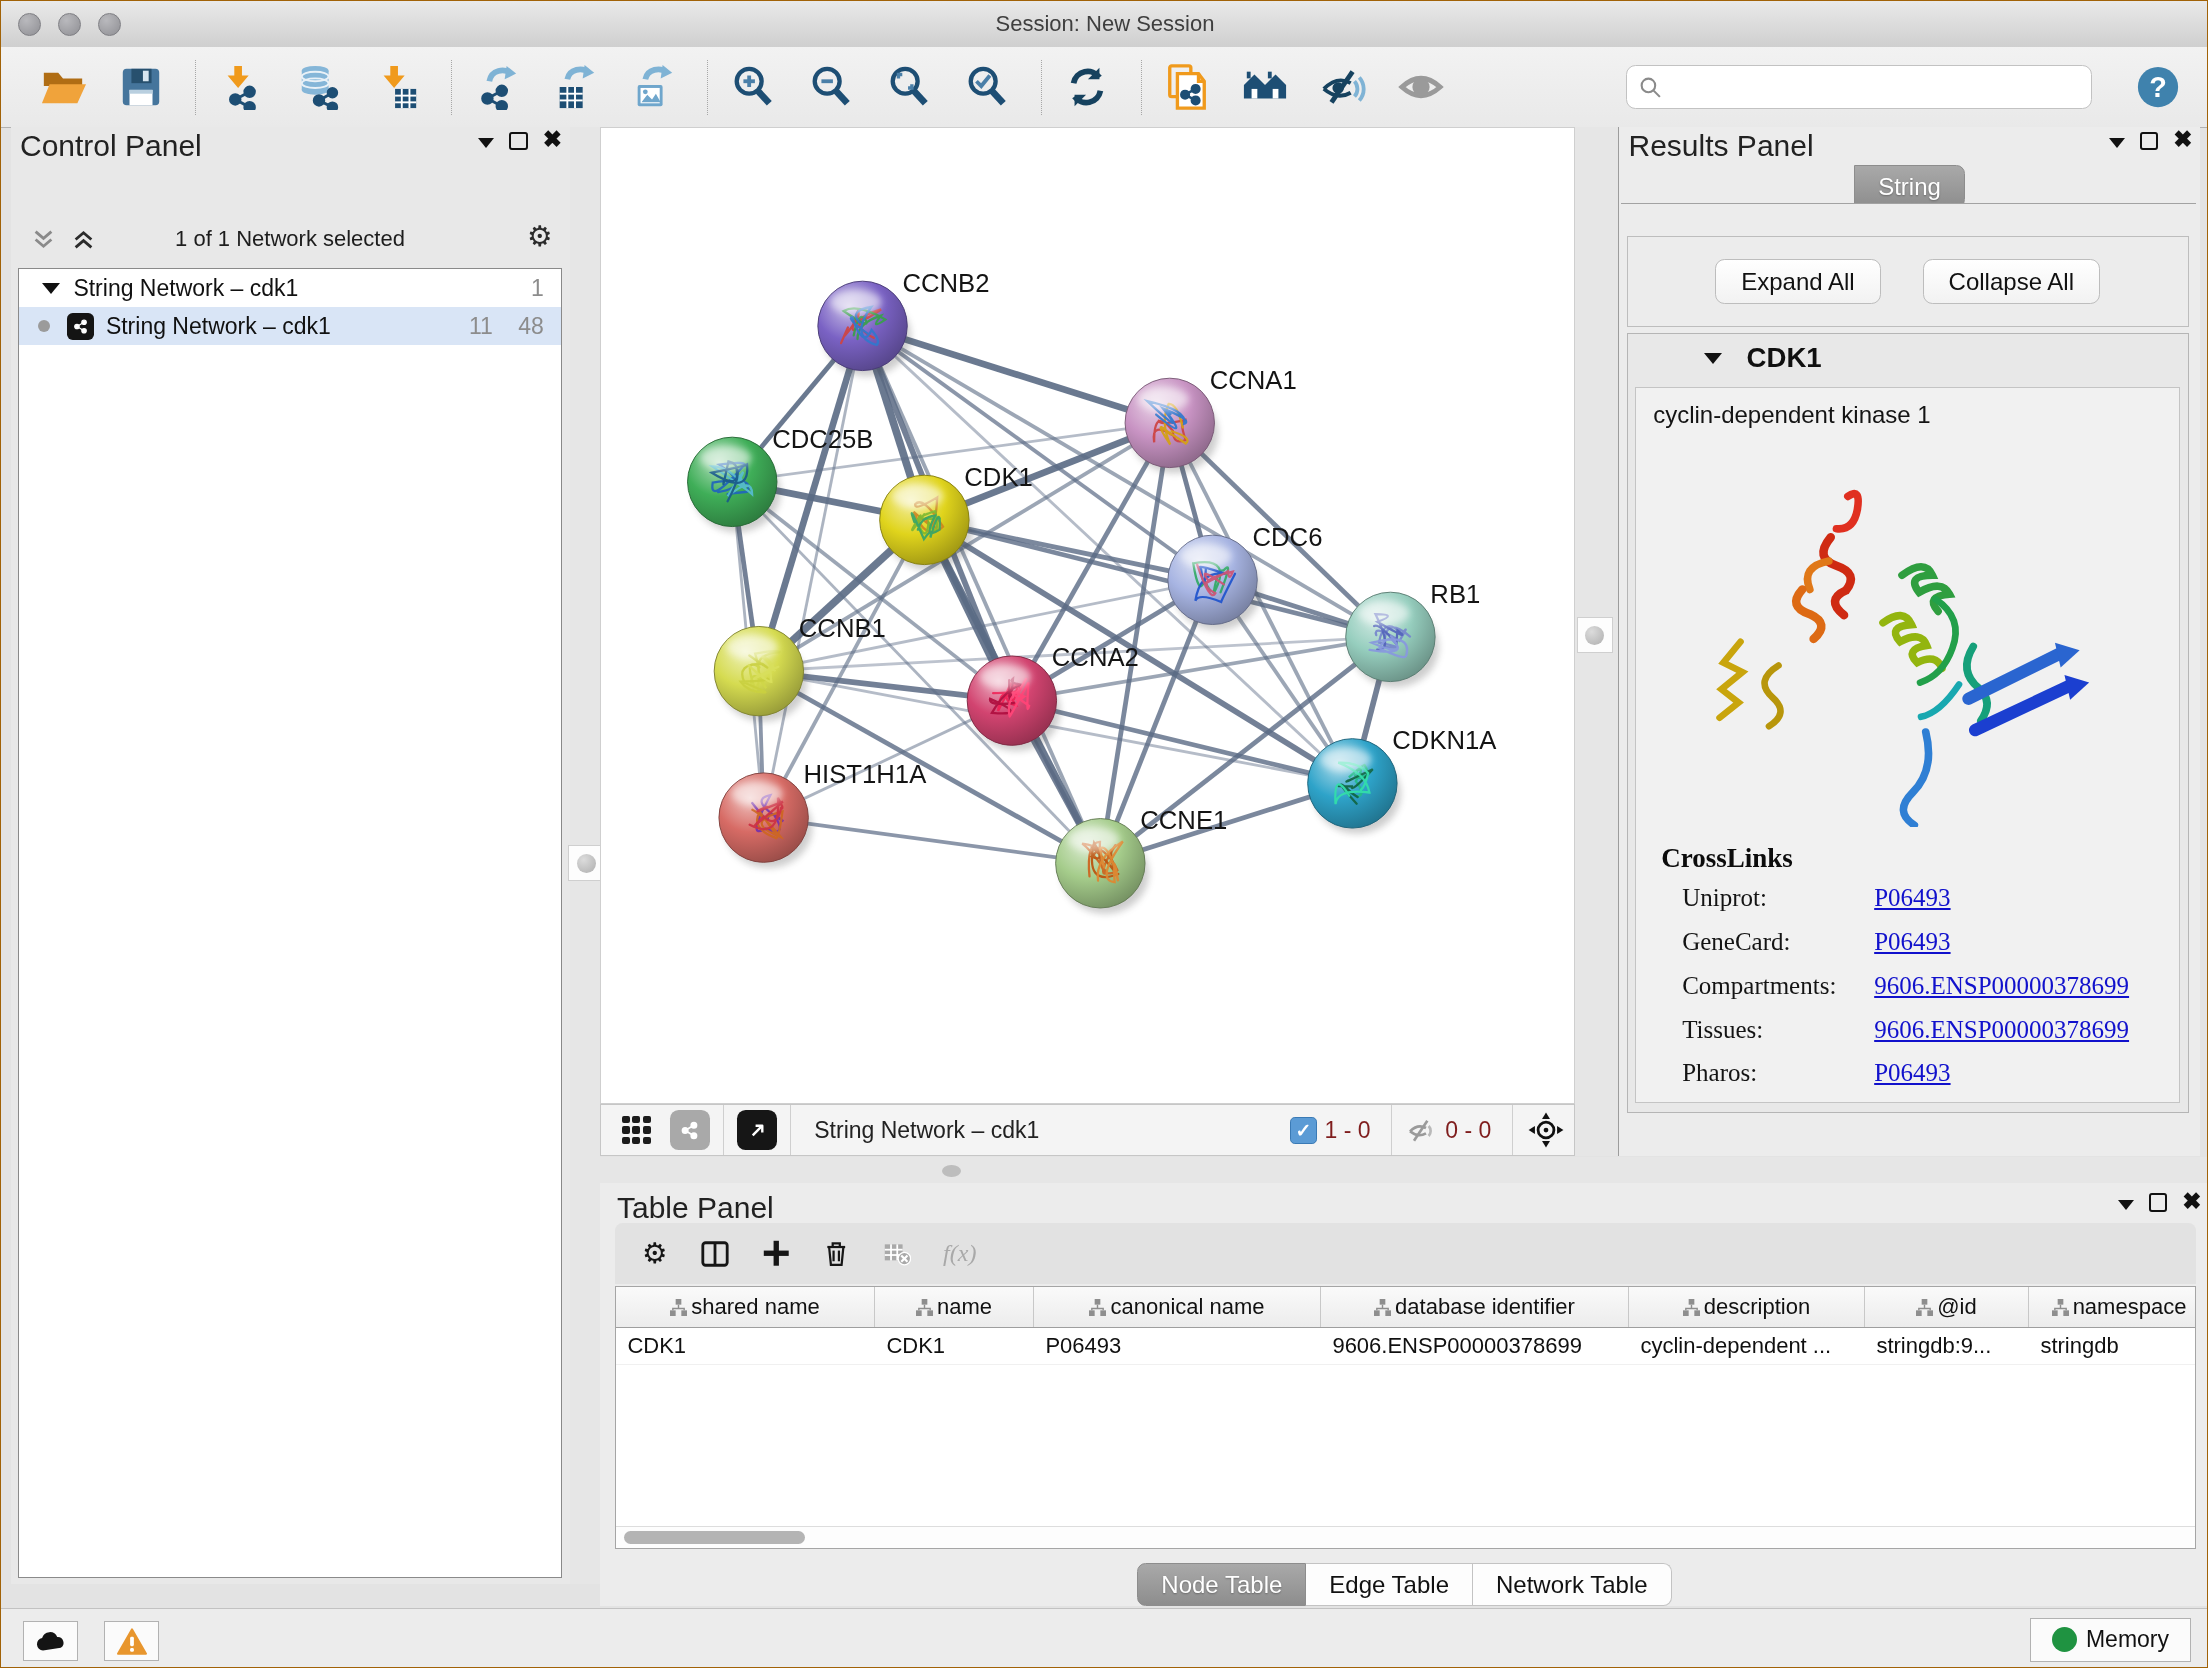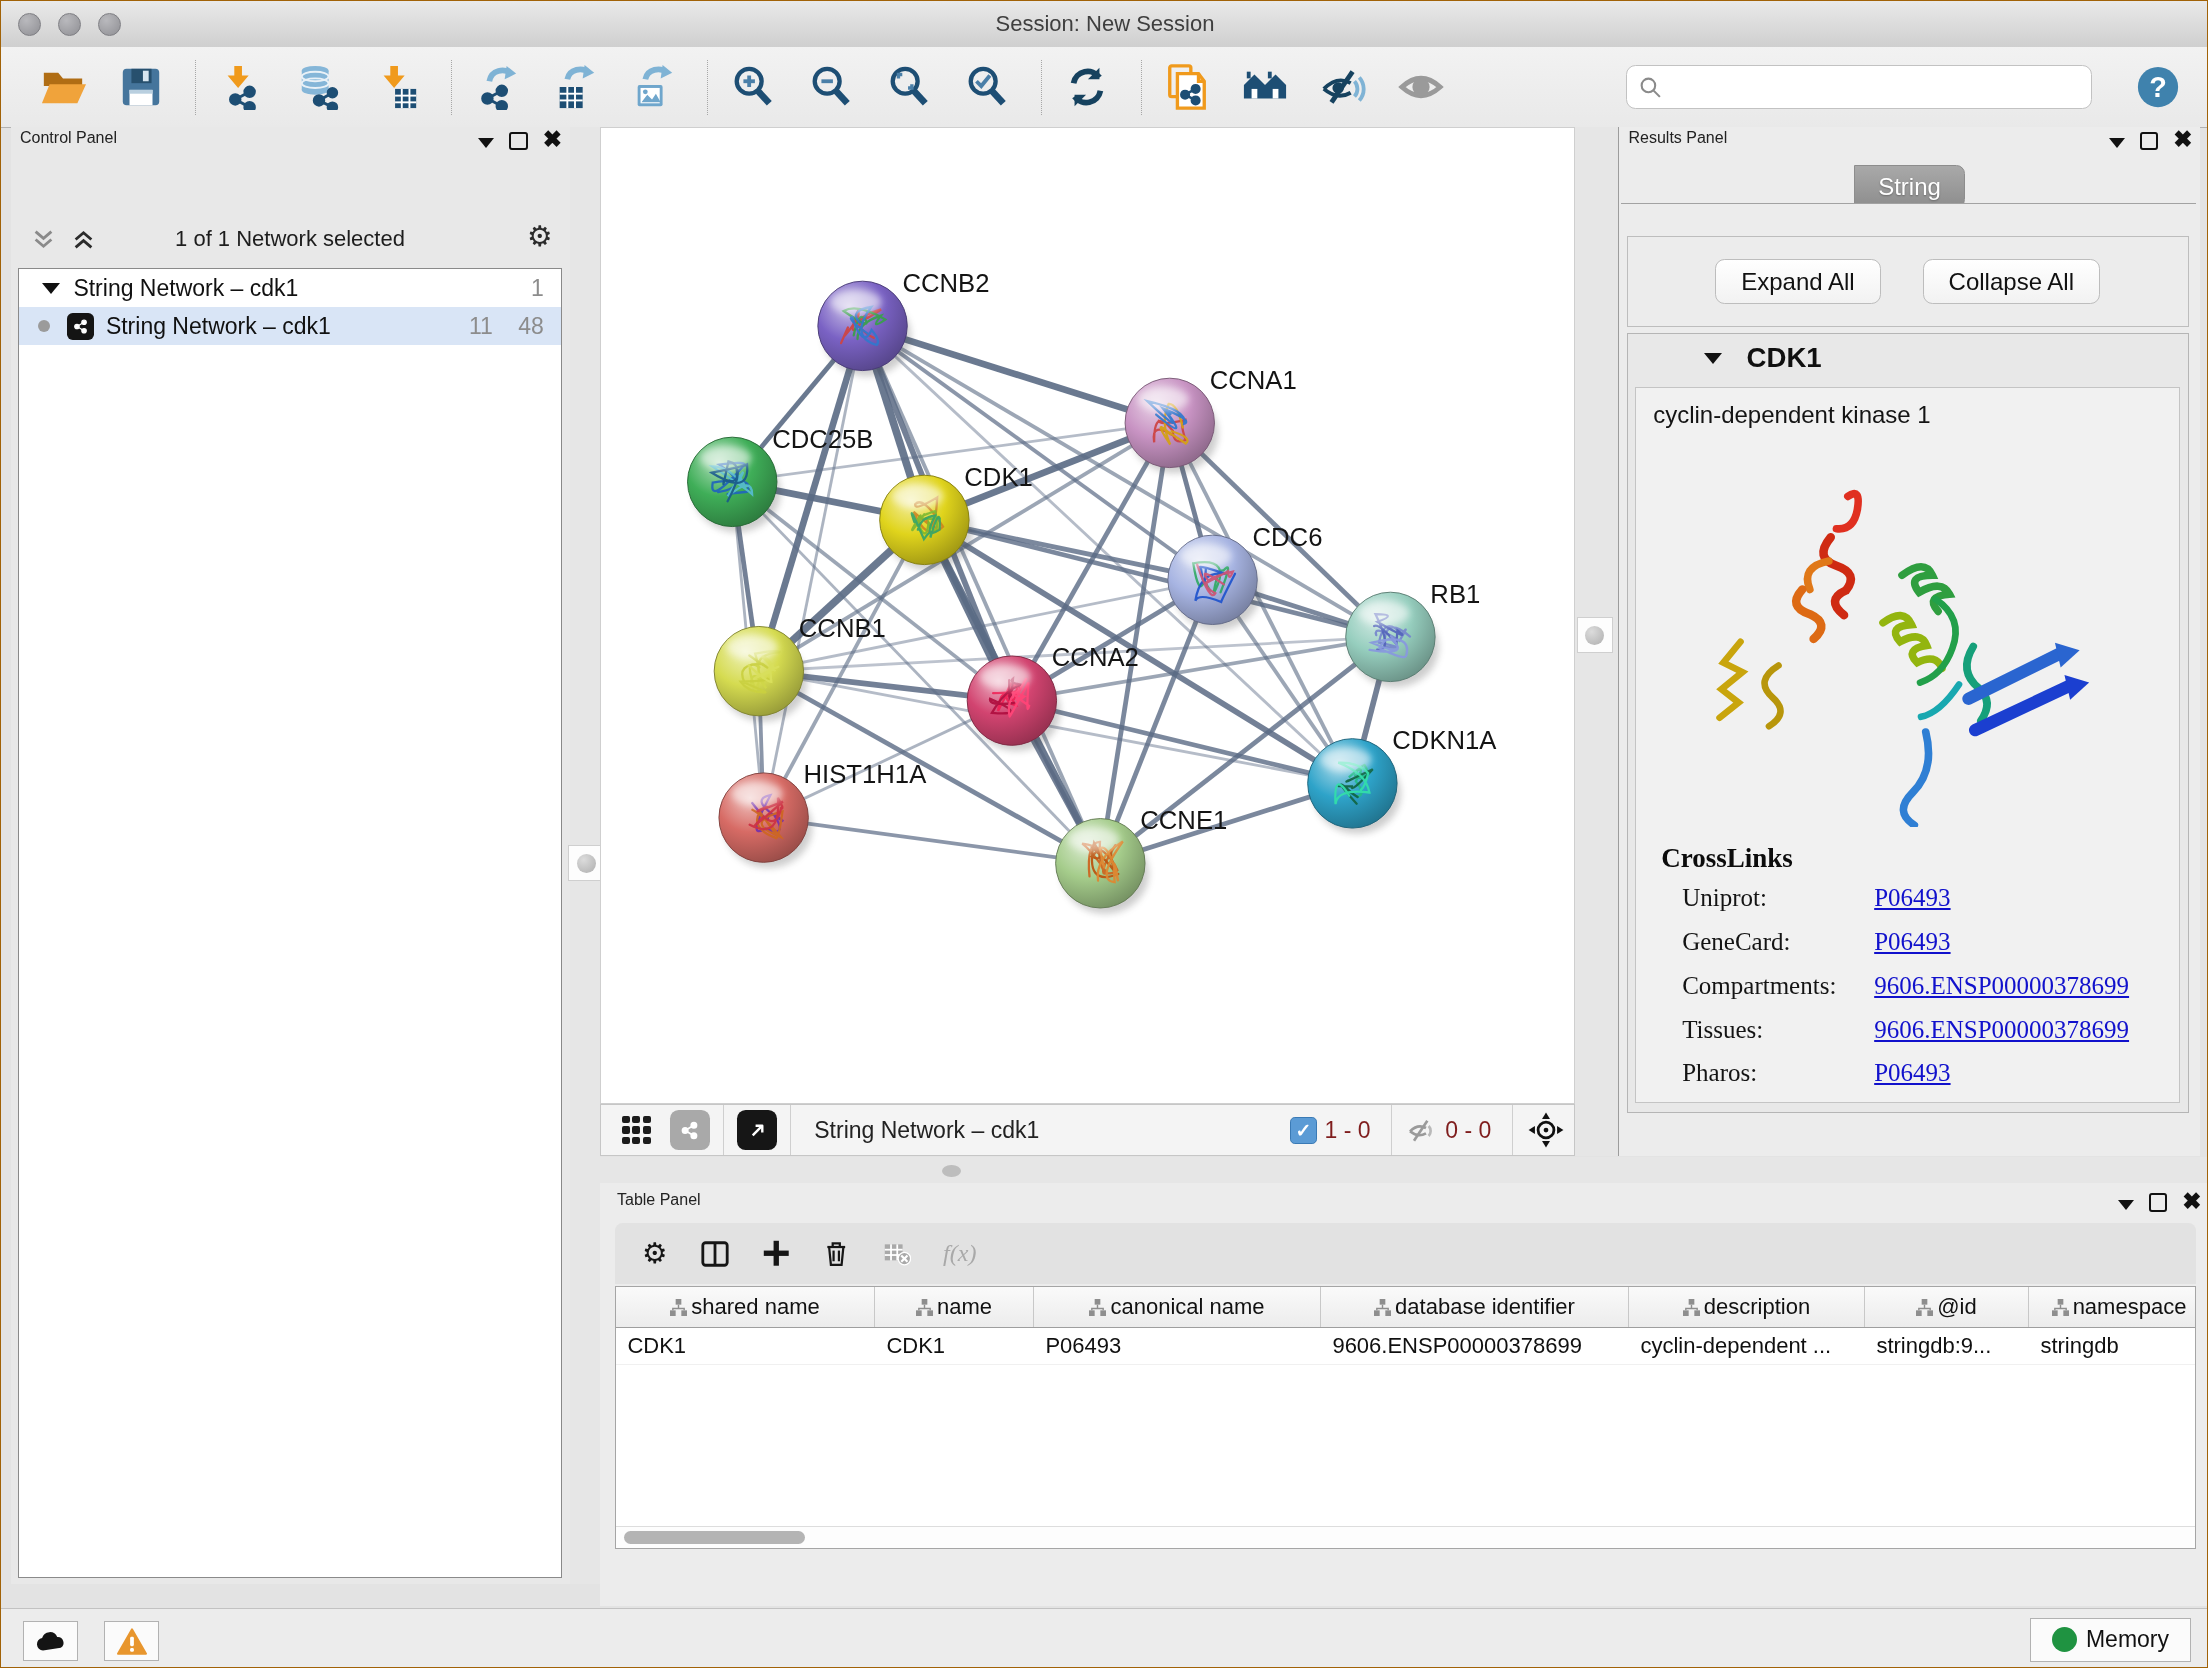--- a/index.html
+++ b/index.html
@@ -10,21 +10,21 @@
   .tl{width:21px;height:21px;border-radius:50%;background:radial-gradient(circle at 35% 30%,#b9b9bd,#8f8f94);border:1px solid #7e7e83;}
   .win-title{position:absolute;left:0;right:0;top:9.5px;text-align:center;font-size:22px;color:#3f3f3f;}
   
   .toolbar{position:absolute;left:0;top:46px;width:2208px;height:81px;background:linear-gradient(#f2f2f2,#e9e9e9);border-bottom:1px solid #b2b2b2;display:flex;align-items:center;padding:0 27px 0 38px;box-sizing:border-box;}
   .tb-btn{width:48px;height:48px;margin-right:30px;display:flex;align-items:center;justify-content:center;flex:0 0 auto;}
   .tb-sep{height:55px;border-left:1.9px dotted #a7a7a7;margin:0 21px 0 0;flex:0 0 auto;}
   .searchbox{margin-left:auto;width:466px;height:44px;background:#fff;border:1px solid #c2c2c2;border-radius:9.5px;display:flex;align-items:center;padding:0 11.4px;box-sizing:border-box;margin-right:42px;}
   .searchbox input{border:none;outline:none;font-size:21px;flex:1;margin-left:7.6px;background:transparent;}
   
   .panel-head{position:absolute;left:0;top:0;right:0;height:30px;}
-  .panel-title{position:absolute;left:9.5px;top:1.9px;font-size:16px;color:#222;}
+  .panel-title{position:absolute;left:9.5px;top:1.9px;font-size:30px;color:#222;}
   .panel-ctrls{position:absolute;right:7.6px;top:1.9px;display:flex;gap:15px;align-items:center;}
   .pc-min{width:0;height:0;border-left:8.6px solid transparent;border-right:8.6px solid transparent;border-top:10.5px solid #111;margin-top:6.7px;}
   .pc-float{width:14.3px;height:14.3px;border:2.9px solid #111;border-radius:2.9px;margin-top:2.9px;}
   .pc-close{font-size:23px;font-weight:bold;color:#111;line-height:21px;}
   
   .seg{display:flex;}
   .seg .tab{font-size:24px;padding:6.7px 23px;background:#fdfdfd;border:1px solid #c3c3c3;border-left-width:0;color:#111;white-space:nowrap;}
   .seg .tab:first-child{border-left-width:1px;border-radius:8.6px 0 0 8.6px;}
   .seg .tab:last-child{border-radius:0 8.6px 8.6px 0;}
   .seg .tab.sel{background:linear-gradient(#a9a9a9,#8d8d8d);color:#fff;border-color:#8d8d8d;text-shadow:0 1px 1.9px rgba(0,0,0,.3);}
@@ -868,20 +868,25 @@
             <div class="td" style="width: 308px;">9606.ENSP00000378699</div>
             <div class="td" style="width: 236px;">cyclin-dependent ...</div>
             <div class="td" style="width: 164px;">stringdb:9...</div>
             <div class="td" style="width: 181px;">stringdb</div>
           </div>
         </div>
       <div class="hscroll">
           <span class="hthumb"></span>
         </div>
     </div>
+    <div class="tp-tabs seg">
+      <span class="tab sel">Node Table</span>
+      <span class="tab">Edge Table</span>
+      <span class="tab">Network Table</span>
+    </div>
   </div>
 
   <div class="statusbar">
     <div class="sb-btn" style="left:22px">
       <svg viewBox="0 0 36 24" width="32" height="23">
           <path d="M9 22a7 7 0 0 1-1-13.9A9 9 0 0 1 25 7a6.5 6.5 0 0 1 4 12z" fill="#141414"></path>
         </svg>
     </div>
     <div class="sb-btn" style="left:103px">
       <svg viewBox="0 0 32 28" width="30" height="27">

